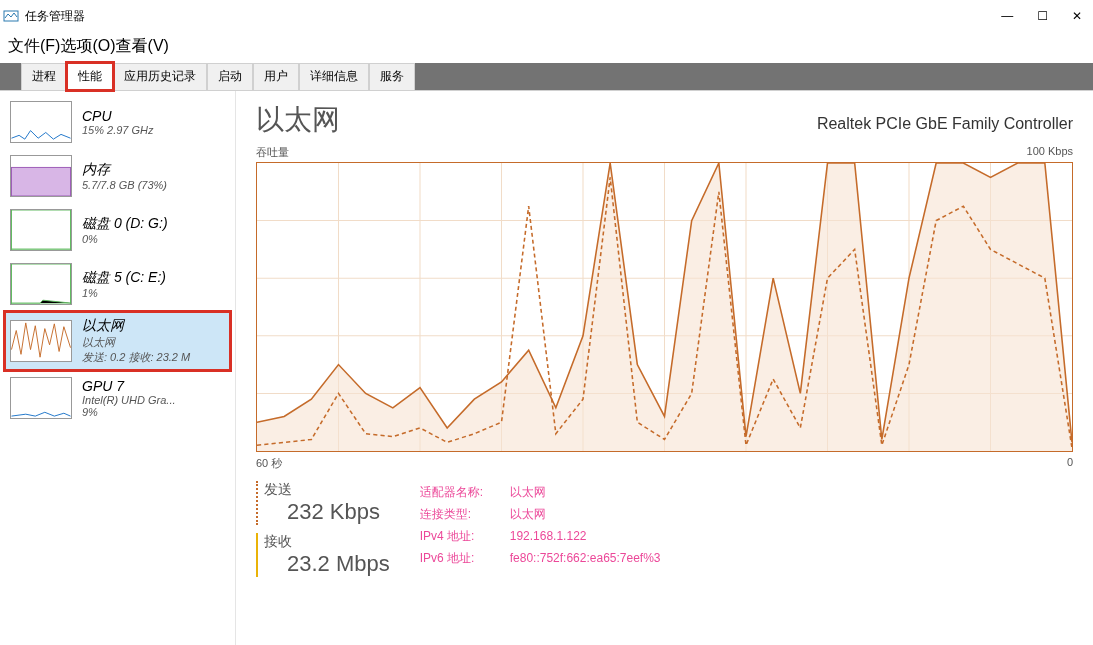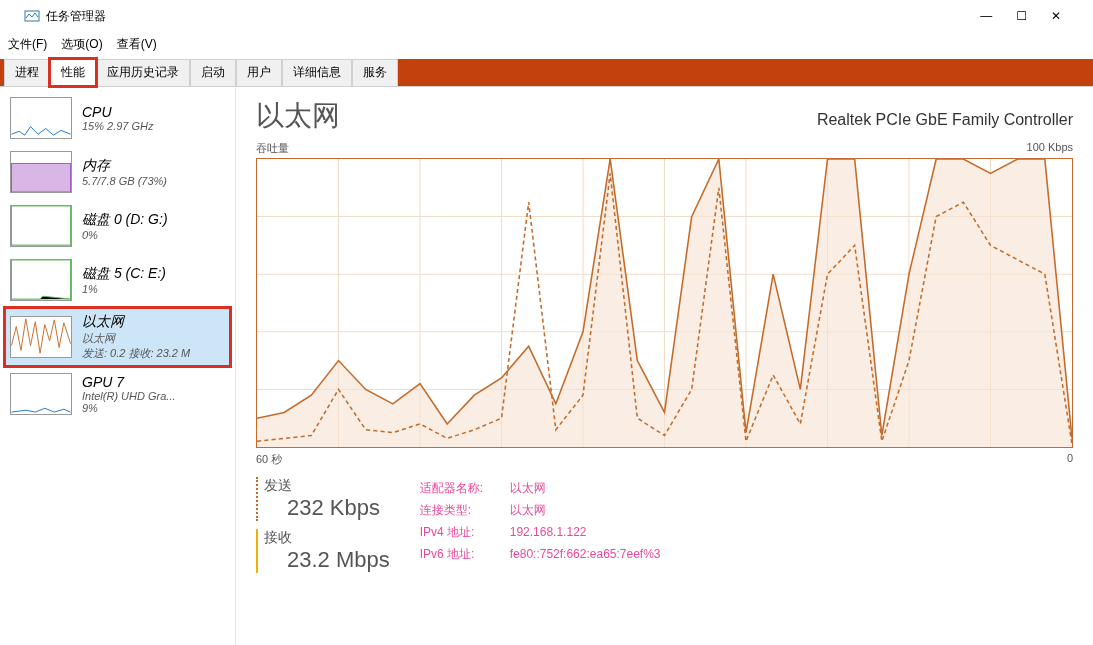--- a/index.html
+++ b/index.html
@@ -6,27 +6,27 @@
   body {
     font-family: "Microsoft YaHei", "Segoe UI", sans-serif;
     font-size: 12px;
     background: #fff;
     color: #000;
     width: 1093px;
     height: 645px;
     overflow: hidden;
   }
   .window-frame { display: flex; flex-direction: column; width: 100%; height: 100%; }
-  .titlebar { display: flex; align-items: center; height: 32px; padding: 0 24px; }
+  .titlebar { display: flex; align-items: center; height: 32px; padding: 0 3px; }
   .titlebar .icon { width: 16px; height: 16px; margin-right: 6px; display:inline-block; }
   .titlebar .title { font-size: 12px; }
   .win-controls { margin-left: auto; display: flex; gap: 24px; padding-right:8px; font-family: "Segoe UI Symbol", sans-serif; font-size:12px; }
   .win-controls span { cursor: default; }
-  .menubar { display: flex; gap: 14px; padding: 4px 8px 6px 8px; font-size:12px; }
-  .tabbar { display: flex; border-bottom: 1px solid #d0d0d0; padding-left:4px; background:#c2410c; }
+  .menubar { display: flex; padding: 4px 8px 6px 8px; font-size:16px; }
+  .tabbar { display: flex; border-bottom: 1px solid #d0d0d0; padding-left:21px; background:#737373; }
   .tab { padding: 4px 10px; border: 1px solid transparent; font-size:12px; cursor:default; background:#f0f0f0; border:1px solid #d0d0d0; border-bottom:none; margin-right:0px; }
   .tab.active { background:#fff; border-bottom:1px solid #fff; }
   .tab.hl { outline: 3px solid #d93025; outline-offset:-1px; z-index:2; position:relative; }
   .content { display: flex; flex:1; overflow:hidden; }
   .sidebar { width: 236px; border-right:1px solid #e5e5e5; padding:4px; background:#fff;font-style:italic; }
   .side-item { display:flex; align-items:center; padding:6px; gap:10px; cursor:default; }
   .side-item.selected { background:#cde6f7; }
   .side-item.hl { outline: 3px solid #d93025; outline-offset:-2px; }
   .thumb { width:62px; height:42px; border:1px solid #999; position:relative; background:#fff; }
   .thumb svg { width:100%; height:100%; display:block; }

